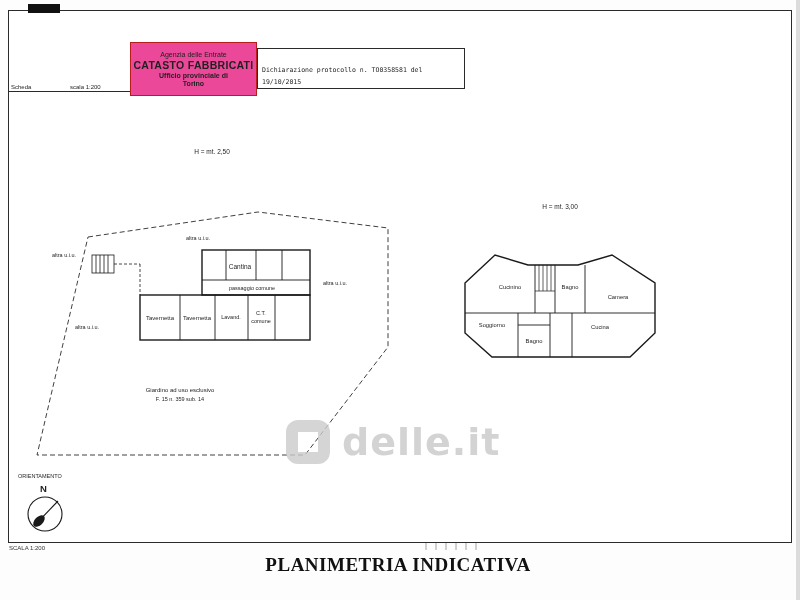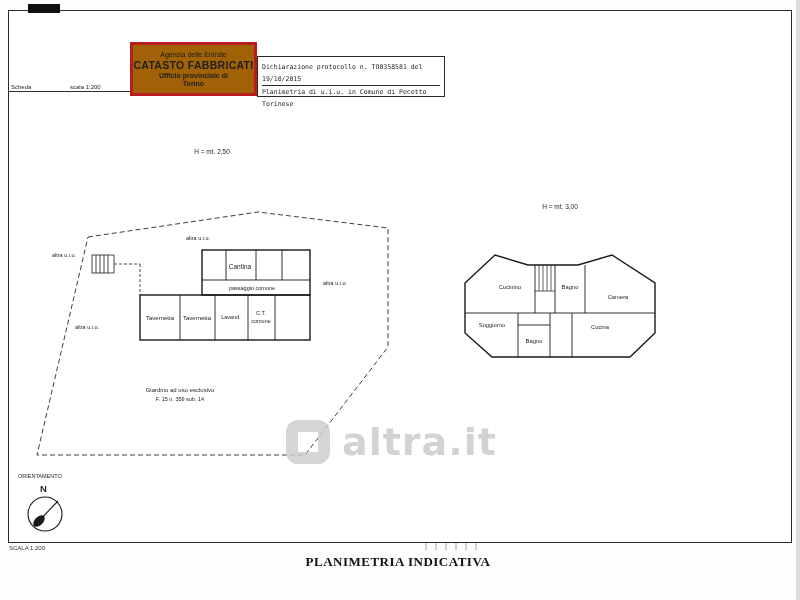--- a/index.html
+++ b/index.html
@@ -12,45 +12,45 @@
   .abs { position:absolute; }
   .frame {
     position:absolute; left:8px; top:10px; width:784px; height:533px;
     border:1px solid #2a2a2a; background:#fff;
   }
   .corner-mark { position:absolute; left:28px; top:4px; width:32px; height:9px; background:#111; }
   .edge-streak { position:absolute; right:0; top:0; width:4px; height:600px; background:#dcdcdc; }
   .tiny { font-size:6px; line-height:7px; }
   .agency-box {
     position:absolute; left:130px; top:42px; width:127px; height:54px;
-    border:3px solid #b91c1c; background:#a16207;
+    border:1px solid #b91c1c; background:#ec4899;
     display:flex; flex-direction:column; align-items:center; justify-content:center; gap:1px;
     text-align:center;
   }
   .agency-box .l1 { font-size:7px; }
   .agency-box .l2 { font-size:10.5px; font-weight:bold; letter-spacing:0.3px; }
   .agency-box .l3, .agency-box .l4 { font-size:7px; font-weight:bold; }
   .proto-box {
-    position:absolute; left:257px; top:56px; width:188px; height:41px;
+    position:absolute; left:257px; top:48px; width:208px; height:41px;
     border:1px solid #2a2a2a; background:#fff;
     font-family:"DejaVu Sans Mono", monospace; font-size:6.5px; line-height:12px;
-    padding:4px 4px;
+    padding:15px 4px;
   }
   .proto-box .row1 { border-bottom:1px solid #2a2a2a; }
   .rule-under-scheda { position:absolute; left:8px; top:91px; width:123px; height:1px; background:#2a2a2a; }
   .plan-title { position:absolute; text-align:center; }
   .plan-title .pt { font-size:9.5px; font-weight:600; letter-spacing:1px; }
   .plan-title .ph { font-size:6.5px; margin-top:3px; }
   .watermark { position:absolute; left:286px; top:420px; display:flex; align-items:center; gap:12px; opacity:0.8; }
   .wm-icon { width:44px; height:44px; border:12px solid #cbcbcb; border-radius:12px; }
   .wm-text { font-family:"DejaVu Sans", sans-serif; font-size:38px; font-weight:600; color:#c9c9c9; letter-spacing:1px; line-height:44px; }
   .footer-scale { position:absolute; left:9px; top:545px; font-size:6px; color:#333; }
   .doc-title {
     position:absolute; left:0; top:554px; width:796px; text-align:center;
-    font-family:"Liberation Serif", serif; font-size:13px; font-weight:600; letter-spacing:0.5px; color:#111;
+    font-family:"Liberation Serif", serif; font-size:19px; font-weight:600; letter-spacing:0.5px; color:#111;
   }
   svg text { font-family:"Liberation Sans", sans-serif; fill:#1f1f1f; }
 </style>
 </head>
 <body>
 
 <div class="frame"></div>
 <div class="corner-mark"></div>
 <div class="edge-streak"></div>
 
@@ -60,21 +60,20 @@
 
 <div class="agency-box">
   <div class="l1">Agenzia delle Entrate</div>
   <div class="l2">CATASTO FABBRICATI</div>
   <div class="l3">Ufficio provinciale di</div>
   <div class="l4">Torino</div>
 </div>
 
 <div class="proto-box">
   <div class="row1">Dichiarazione protocollo n.  TO0358581 del  19/10/2015</div>
-  <div>Planimetria di u.i.u. in Comune di Pecetto Torinese</div>
 </div>
 
 <div class="plan-title" style="left:112px; top:145px; width:200px;">
   <div class="ph">H = mt. 2,50</div>
 </div>
 <div class="plan-title" style="left:460px; top:200px; width:200px;">
   <div class="ph">H = mt. 3,00</div>
 </div>
 
 <svg class="abs" style="left:30px; top:195px;" width="370" height="270" viewBox="0 0 370 270">
@@ -157,21 +156,21 @@
   <text x="26" y="24" font-size="9.5" font-weight="bold">N</text>
   <g>
     <circle cx="31" cy="46" r="17" fill="none" stroke="#1a1a1a" stroke-width="1.1"></circle>
     <line x1="21" y1="57" x2="44" y2="33" stroke="#1a1a1a" stroke-width="1.1"></line>
     <ellipse cx="25" cy="53" rx="7" ry="4.2" transform="rotate(-45 25 53)" fill="#1a1a1a"></ellipse>
   </g>
 </svg>
 
 <div class="watermark">
   <div class="wm-icon"></div>
-  <div class="wm-text">altra.it</div>
+  <div class="wm-text">delle.it</div>
 </div>
 
 <span class="footer-scale">SCALA 1:200</span>
 <svg class="abs" style="left:420px; top:541px;" width="70" height="12" viewBox="0 0 70 12">
   <g stroke="#8a8a8a" stroke-width="0.8">
     <line x1="6" y1="2" x2="6" y2="9"></line>
     <line x1="16" y1="2" x2="16" y2="9"></line>
     <line x1="26" y1="2" x2="26" y2="9"></line>
     <line x1="36" y1="2" x2="36" y2="9"></line>
     <line x1="46" y1="2" x2="46" y2="9"></line>

